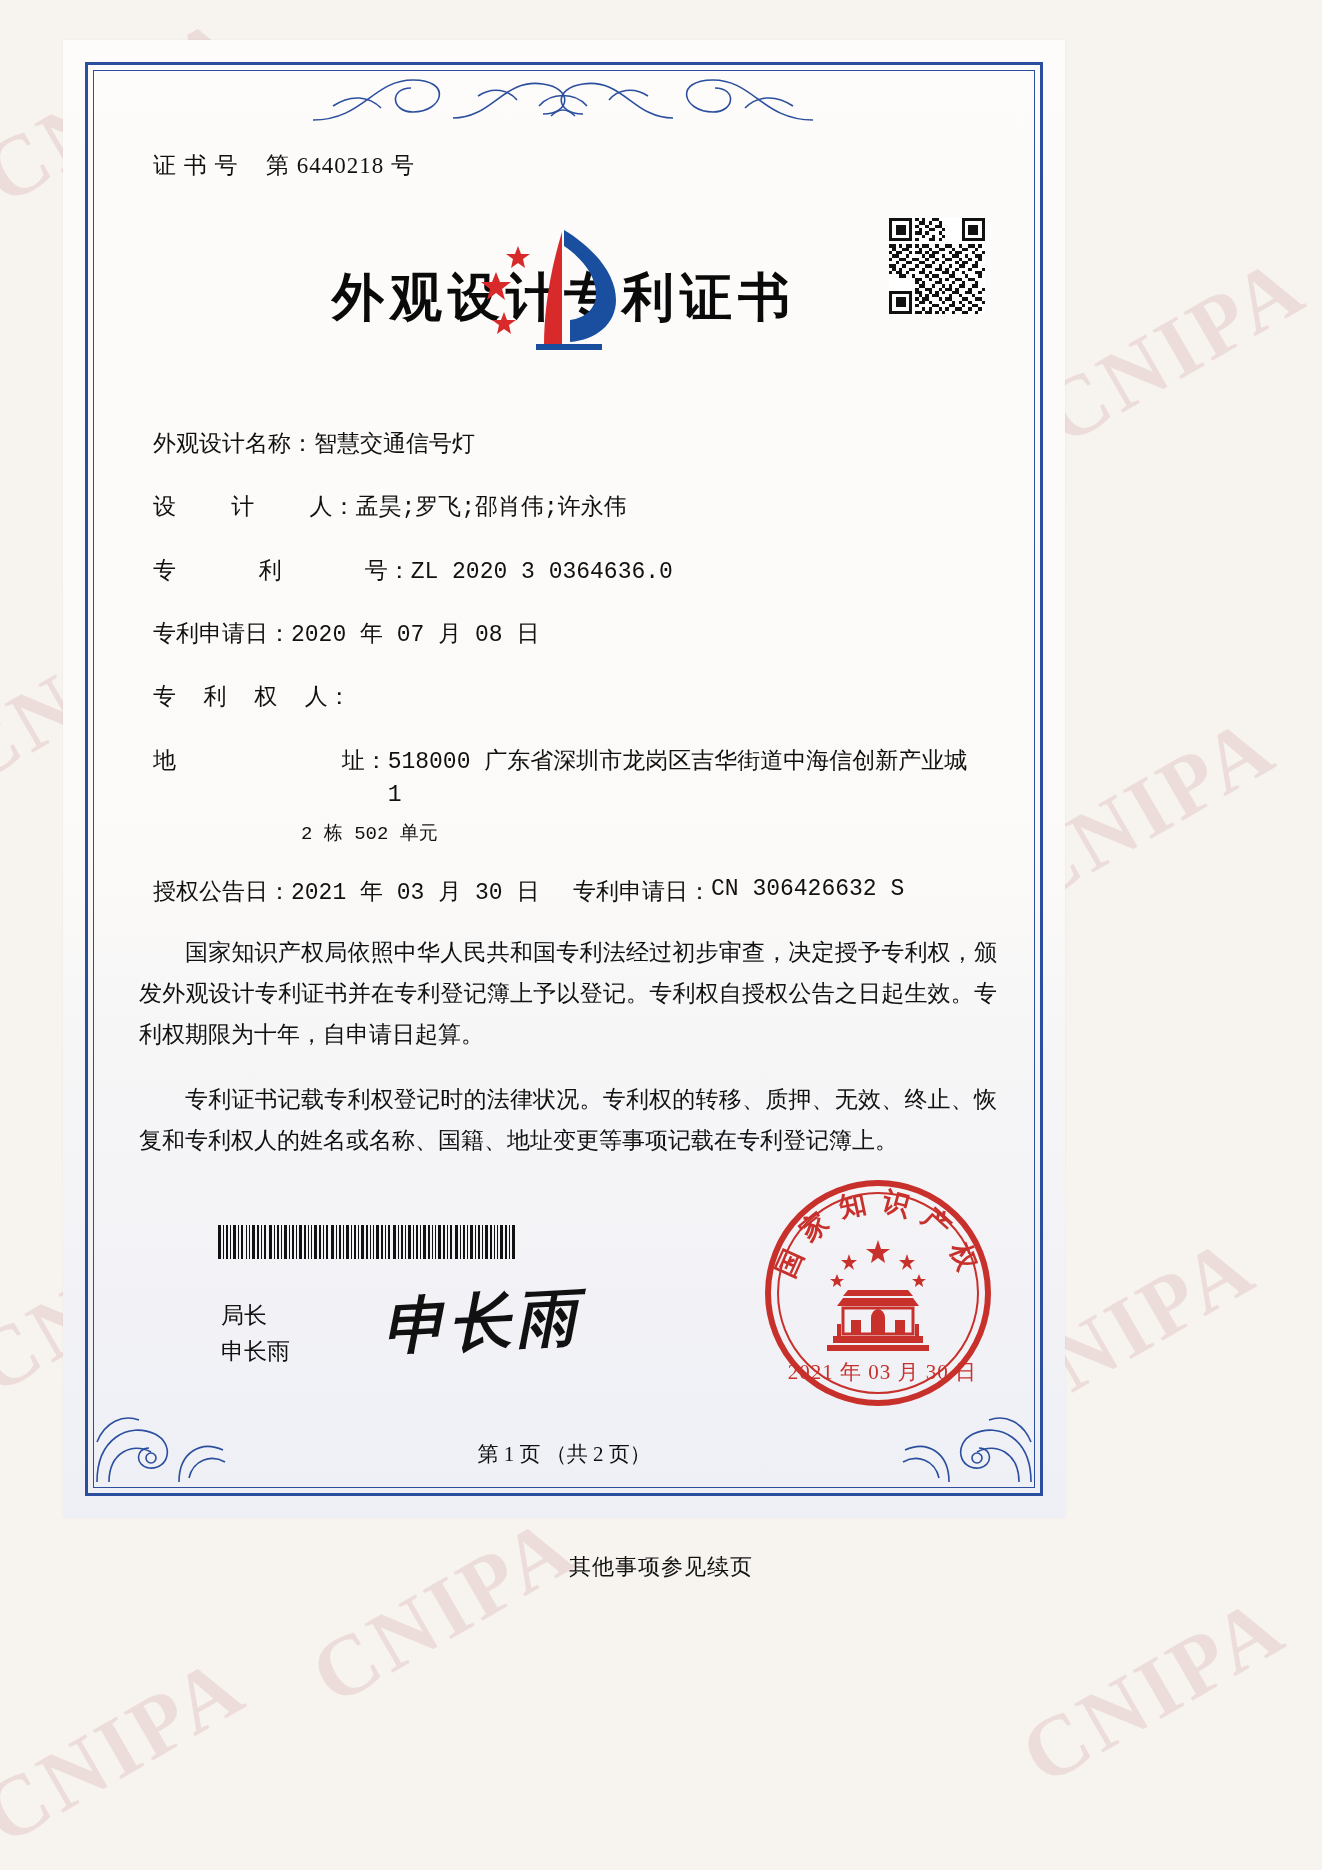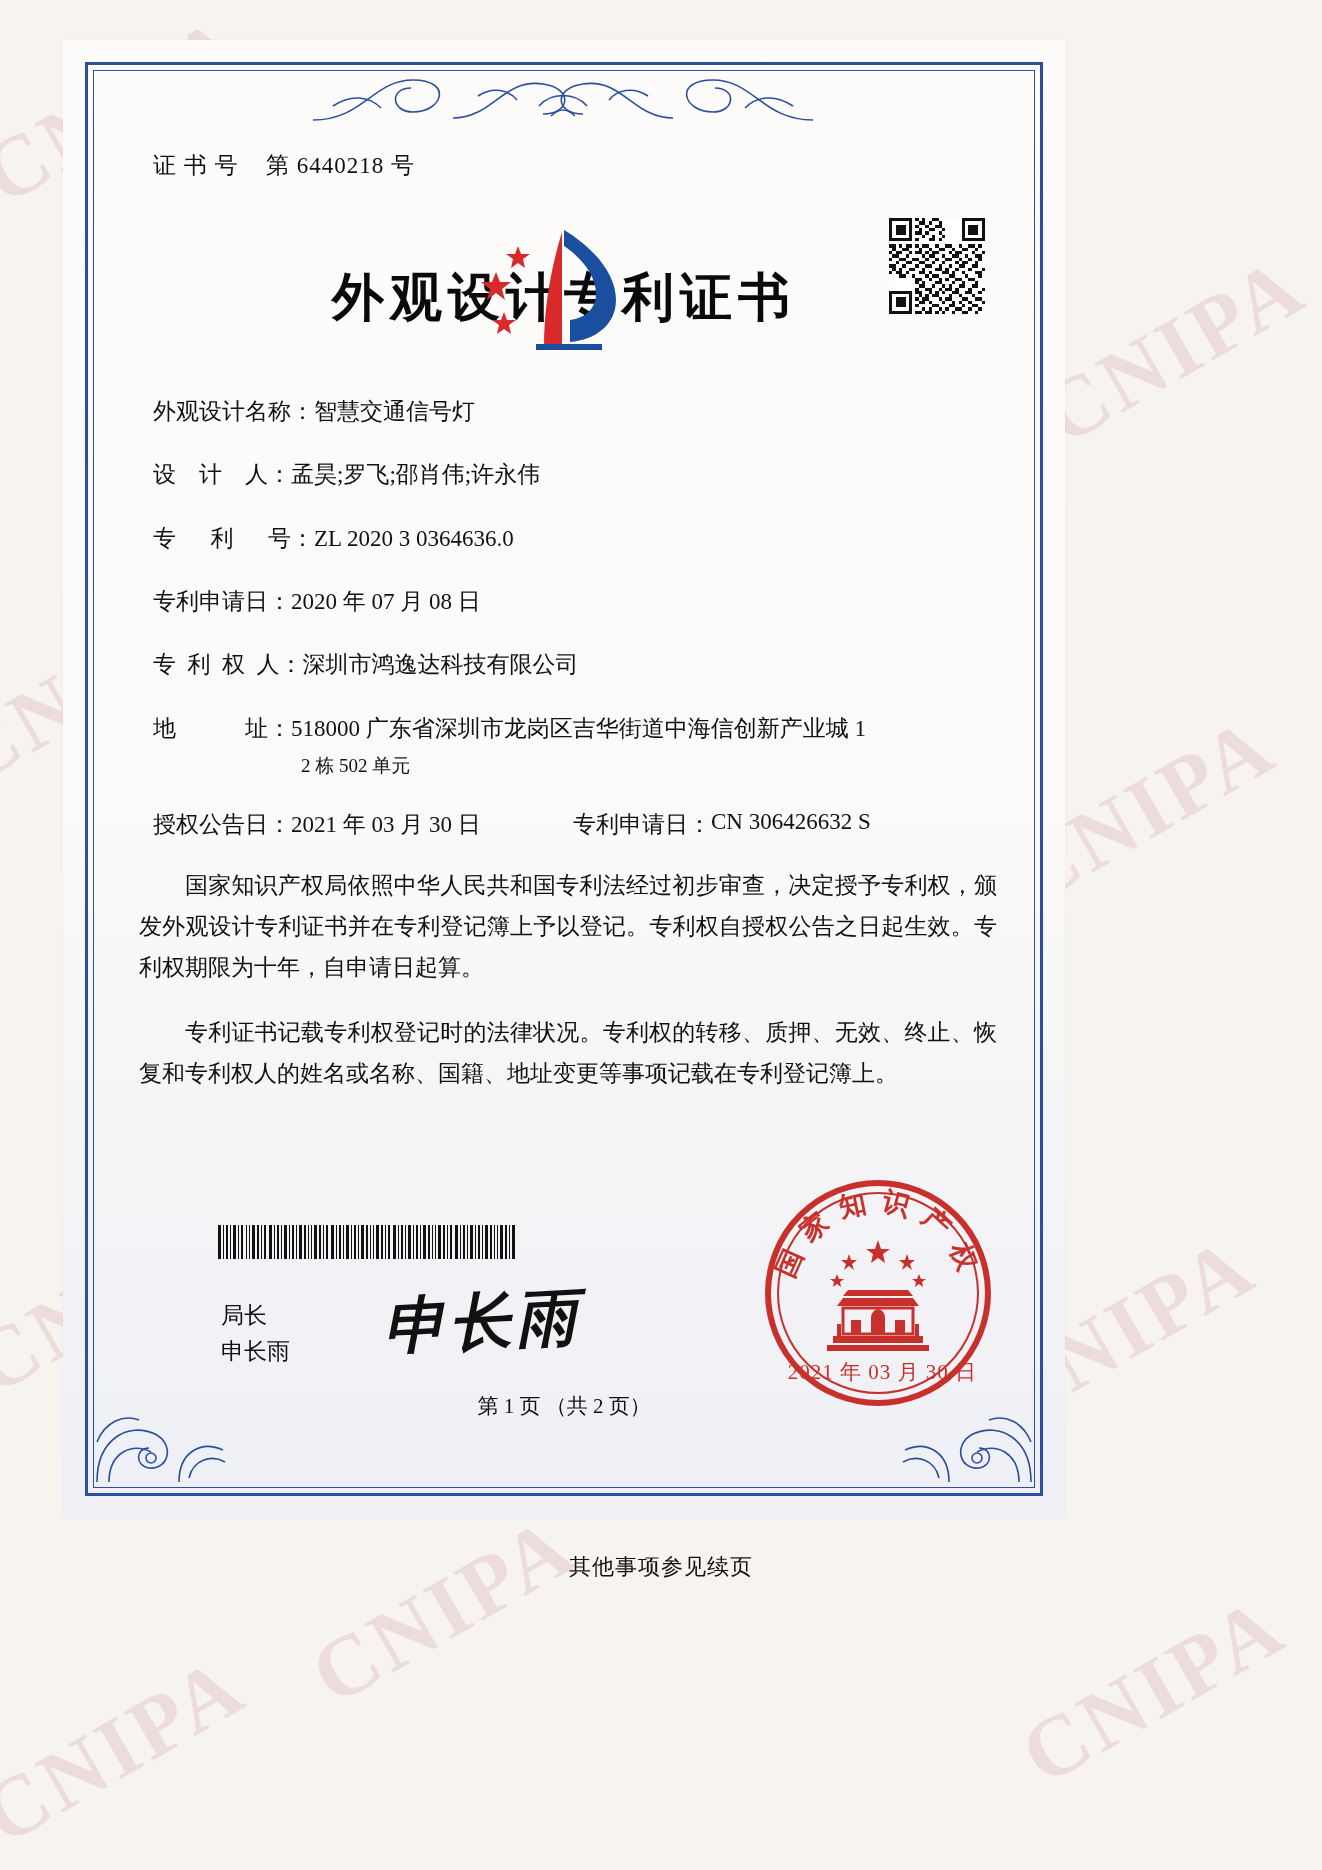--- a/index.html
+++ b/index.html
@@ -118,23 +118,24 @@
     margin-top: 82px;
     text-align: center;
     font-size: 52px;
     font-weight: 700;
     letter-spacing: 6px;
     color: #0a0a0a;
     font-family: "Liberation Serif", "DejaVu Serif", serif;
   }
 
   .fields {
-    margin-top: 62px;
+    margin-top: 96px;
     padding-left: 28px;
     padding-right: 10px;
+    font-family: Liberation Mono, monospace;
   }
   .field-row {
     display: flex;
     align-items: baseline;
     margin-bottom: 30px;
     font-size: 23px;
     color: #111;
     line-height: 1.45;
   }
   .field-label {
@@ -215,21 +216,21 @@
     right: 88px;
     top: 1318px;
     z-index: 7;
     font-size: 21px;
     color: #c8302b;
     letter-spacing: 1px;
   }
   .page-num {
     position: absolute;
     left: 0; right: 0;
-    top: 1352px;
+    top: 1400px;
     text-align: center;
     font-size: 21px;
     color: #111;
     z-index: 5;
   }
 
   .footer-note {
     position: absolute;
     left: 0; right: 0;
     top: 1552px;
@@ -540,21 +541,20 @@
         <span class="field-value">ZL 2020 3 0364636.0</span>
       </div>
 
       <div class="field-row">
         <span class="field-label">专利申请日：</span>
         <span class="field-value">2020 年 07 月 08 日</span>
       </div>
 
       <div class="field-row">
         <span class="field-label">专  利  权  人：</span>
-        <span class="field-value">深圳市鸿逸达科技有限公司</span>
       </div>
 
       <div class="field-row">
         <span class="field-label">地            址：</span>
         <span class="field-value">518000 广东省深圳市龙岗区吉华街道中海信创新产业城 1</span>
       </div>
       <div class="addr-second">2 栋 502 单元</div>
 
       <div class="two-col">
         <div class="left">

